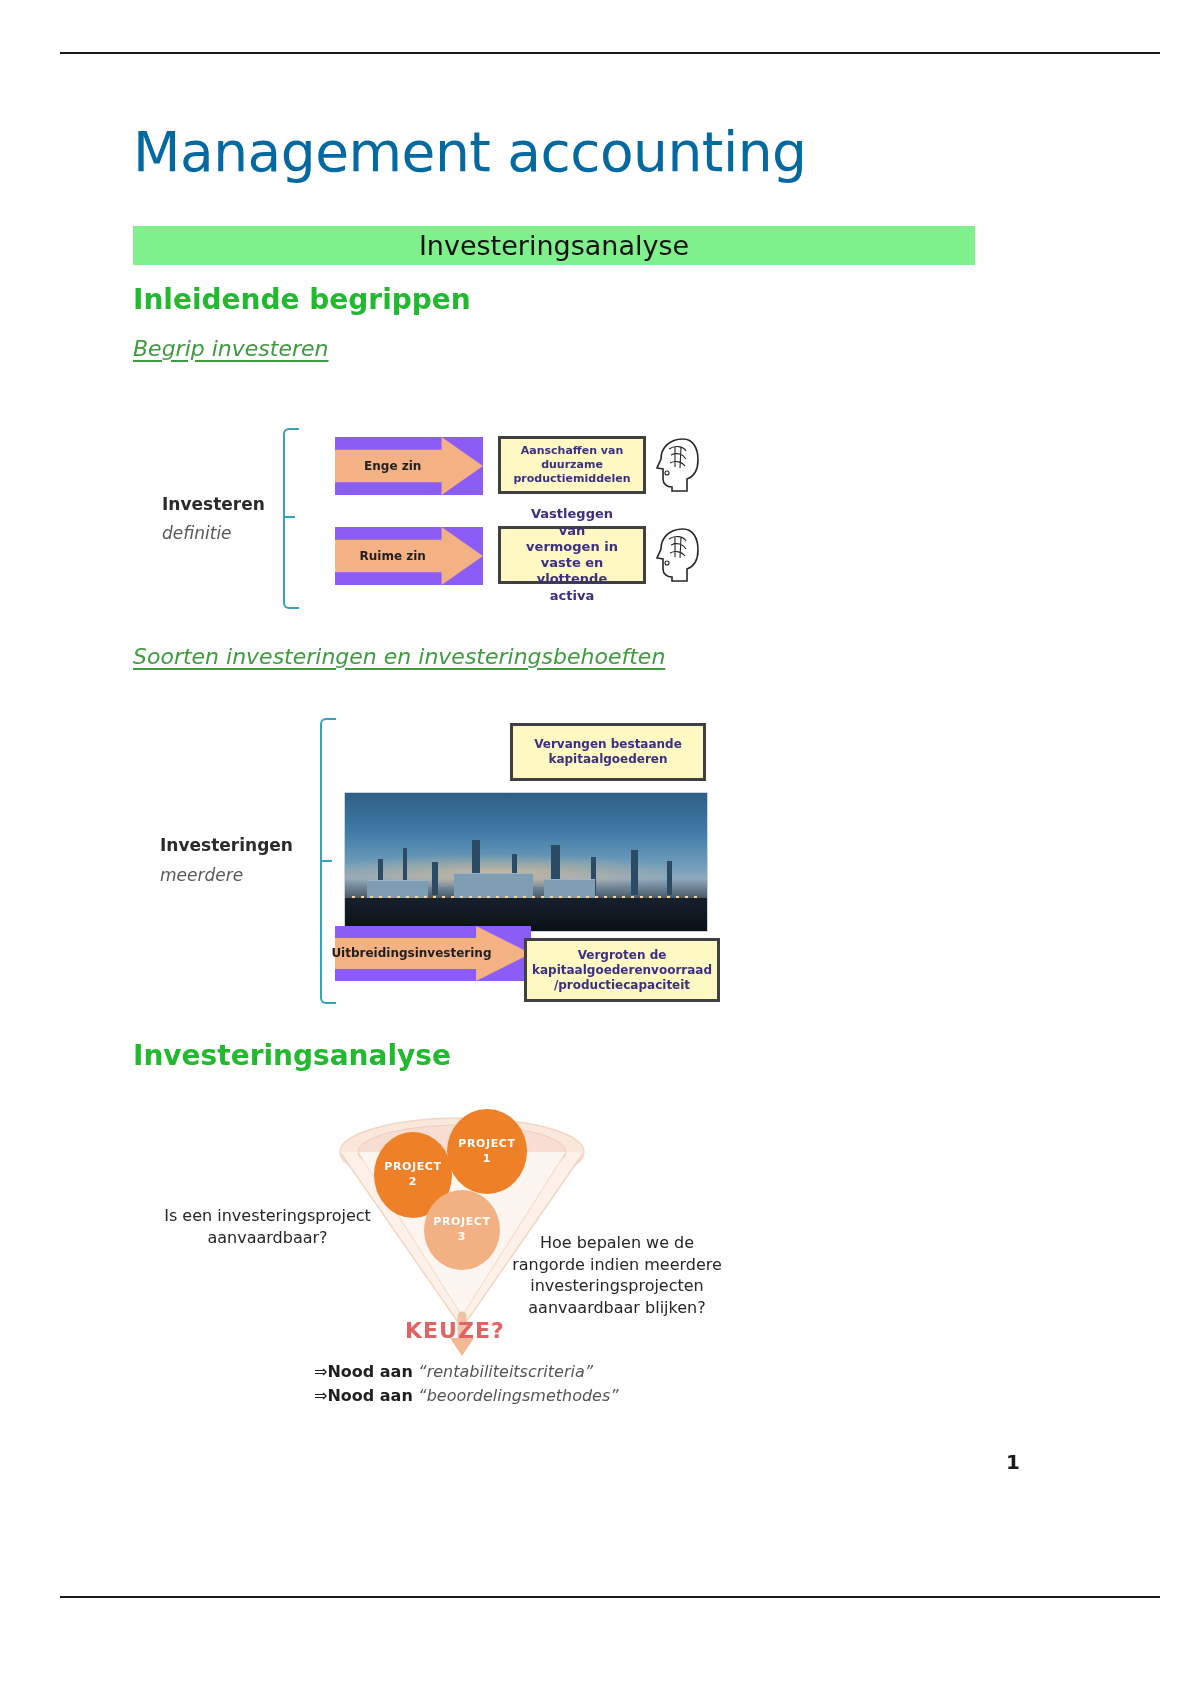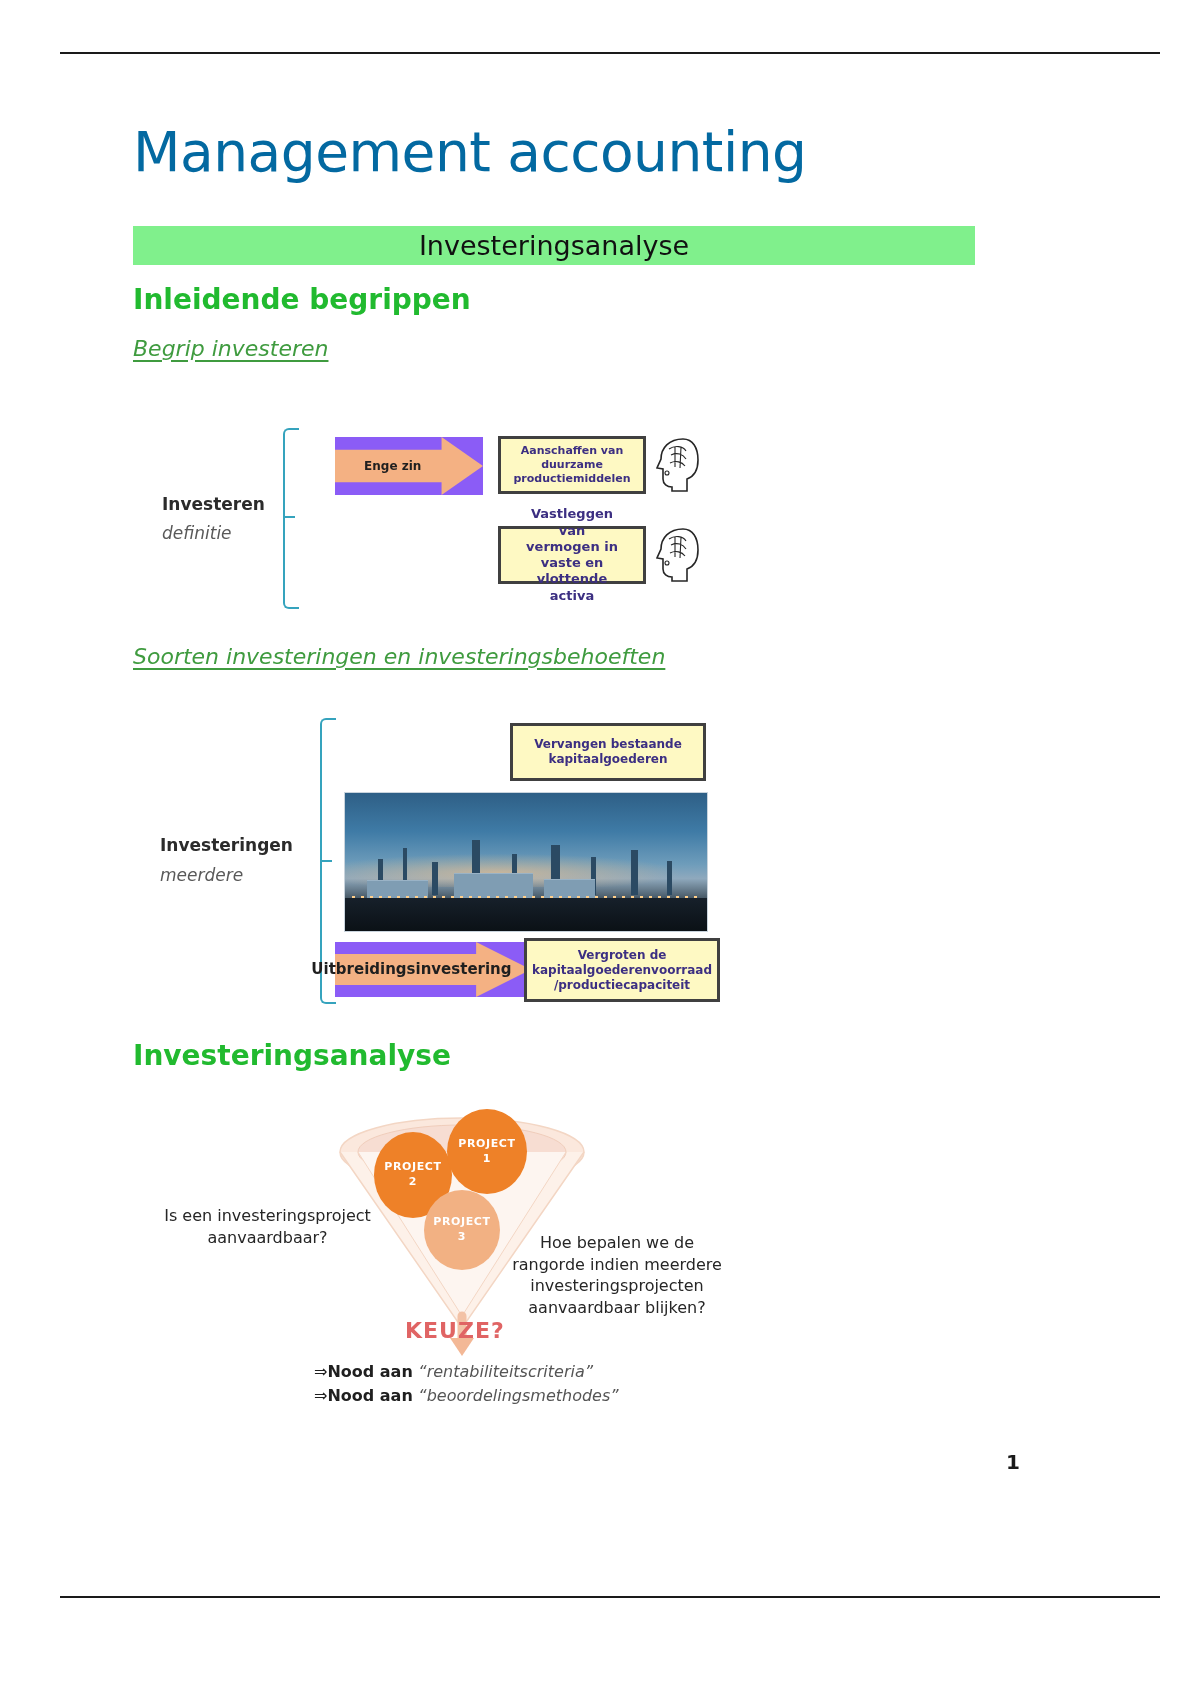--- a/index.html
+++ b/index.html
@@ -300,20 +300,24 @@
       <span class="arrow-body"></span>
       <span class="arrow-text">Enge zin</span>
     </div>
     <div class="pbox" style="left:348px; top:21px; width:148px; height:58px; font-size:11px; padding:4px 6px;">Aanschaffen van duurzame productiemiddelen</div>
     <svg class="head-icon" style="left:503px; top:20px;" width="50" height="58" viewBox="0 0 50 58">
       <path d="M30 4 C16 4 8 13 8 24 L4 33 L10 34 L10 44 C10 49 14 52 19 52 L19 56 L34 56 L34 44 C42 41 45 33 45 25 C45 13 40 4 30 4 Z" fill="none" stroke="#262626" stroke-width="1.6"></path>
       <path d="M16 14 C22 10 30 11 33 16 M18 20 C24 17 30 19 33 24 M17 28 C23 25 29 27 32 31 M22 12 L22 32 M28 12 L27 33" fill="none" stroke="#262626" stroke-width="1.1"></path>
       <circle cx="14" cy="38" r="2" fill="none" stroke="#262626" stroke-width="1.1"></circle>
     </svg>
 
+    <div class="arrow" style="left:185px; top:112px; width:148px; height:58px; font-size:12px;">
+      <span class="arrow-body"></span>
+      <span class="arrow-text">Ruime zin</span>
+    </div>
     <div class="pbox" style="left:348px; top:111px; width:148px; height:58px; font-size:13px; padding:4px 22px;">Vastleggen van vermogen in vaste en vlottende activa</div>
     <svg class="head-icon" style="left:503px; top:110px;" width="50" height="58" viewBox="0 0 50 58">
       <path d="M30 4 C16 4 8 13 8 24 L4 33 L10 34 L10 44 C10 49 14 52 19 52 L19 56 L34 56 L34 44 C42 41 45 33 45 25 C45 13 40 4 30 4 Z" fill="none" stroke="#262626" stroke-width="1.6"></path>
       <path d="M16 14 C22 10 30 11 33 16 M18 20 C24 17 30 19 33 24 M17 28 C23 25 29 27 32 31 M22 12 L22 32 M28 12 L27 33" fill="none" stroke="#262626" stroke-width="1.1"></path>
       <circle cx="14" cy="38" r="2" fill="none" stroke="#262626" stroke-width="1.1"></circle>
     </svg>
   </div>
 
   <div class="h2-green h2-b">Soorten investeringen en investeringsbehoeften</div>
 
@@ -338,21 +342,21 @@
       <div class="stack" style="left:68%; width:5px;  height:28%;"></div>
       <div class="stack" style="left:79%; width:7px;  height:33%;"></div>
       <div class="stack" style="left:89%; width:5px;  height:25%;"></div>
       <div class="tank" style="left:6%;  width:17%; height:14%;"></div>
       <div class="tank" style="left:30%; width:22%; height:19%;"></div>
       <div class="tank" style="left:55%; width:14%; height:15%;"></div>
       <div class="light-row"></div>
       <div class="dark-band"></div>
     </div>
 
-    <div class="arrow" style="left:185px; top:232px; width:196px; height:55px; font-size:15px;">
+    <div class="arrow" style="left:185px; top:216px; width:196px; height:55px; font-size:12px;">
       <span class="arrow-body"></span>
       <span class="arrow-text">Uitbreidingsinvestering</span>
     </div>
     <div class="pbox" style="left:374px; top:228px; width:196px; height:64px; font-size:12px; padding:4px 8px;">Vergroten de kapitaalgoederenvoorraad /productiecapaciteit</div>
   </div>
 
   <div class="h1-green h1-b">Investeringsanalyse</div>
 
   <div class="funnel-wrap" style="left:170px; top:1090px; width:600px; height:320px;">
 

